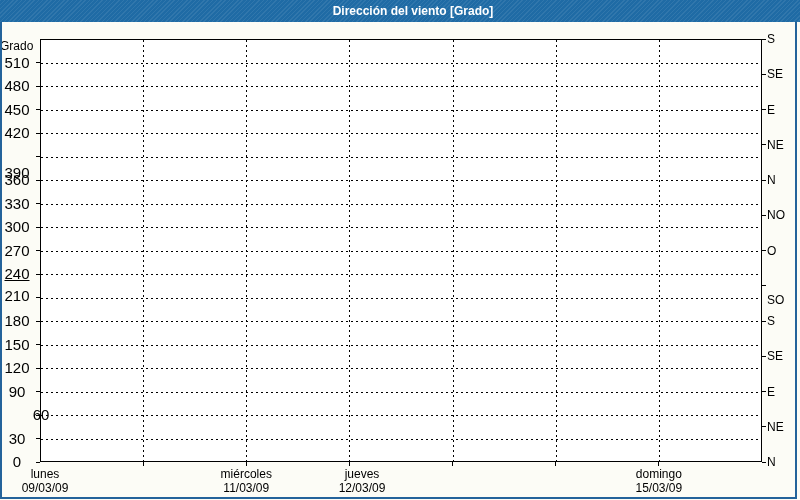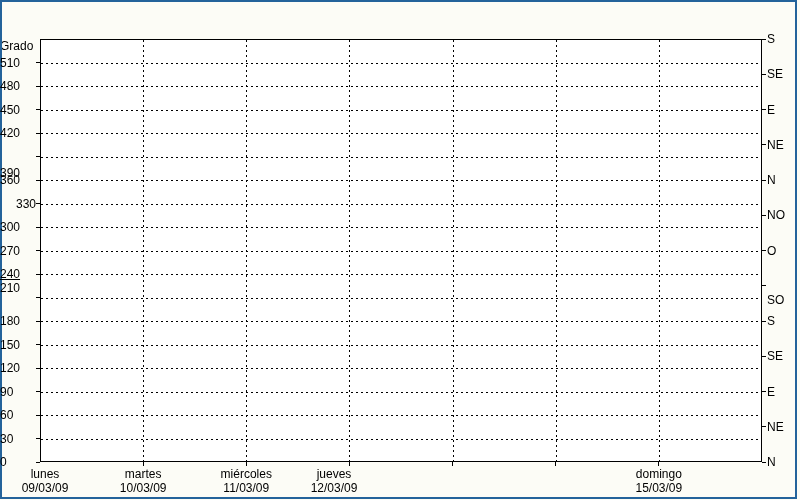--- a/index.html
+++ b/index.html
@@ -21,30 +21,33 @@
   .plot{
     position:absolute;left:40px;top:39px;width:722px;height:423px;
     border:1px solid var(--grid);background:var(--plot-bg);
   }
   .hgrid{position:absolute;left:0;right:0;height:1px;
     background:repeating-linear-gradient(to right,var(--grid) 0 2px,rgba(0,0,0,0) 2px 5px);}
   .vgrid{position:absolute;top:0;bottom:0;width:1px;
     background:repeating-linear-gradient(to bottom,var(--grid) 0 2px,rgba(0,0,0,0) 2px 5px);}
   .tickL,.tickR{position:absolute;width:4px;height:1px;background:var(--grid);}
   .tickB{position:absolute;width:1px;height:5px;background:var(--grid);}
-  .labL{position:absolute;left:0;width:34px;text-align:left;font-size:12px;line-height:14px;}
+  .labL{position:absolute;left:0;width:34px;text-align:center;font-size:15px;line-height:14px;}
   .labR{position:absolute;left:767px;font-size:12px;line-height:14px;white-space:nowrap;}
   .ytitle{position:absolute;left:0;top:40px;width:37px;text-align:left;font-size:12px;line-height:13px;}
   .dayLab{position:absolute;top:467px;width:104px;text-align:center;font-size:12px;line-height:14px;}
   .dayLab div{white-space:nowrap;}
 </style>
 </head>
 <body>
 
 <div class="window" id="chart-layer">
+  <div class="titlebar">
+    <span>Dirección del viento [Grado]</span>
+  </div>
 
   <div class="ytitle">Grado</div>
 
   <div class="plot" id="plot-area">
       <div class="hgrid" style="top: 398.5px;"></div>
       <div class="hgrid" style="top: 375px;"></div>
       <div class="hgrid" style="top: 351.5px;"></div>
       <div class="hgrid" style="top: 328px;"></div>
       <div class="hgrid" style="top: 304.5px;"></div>
       <div class="hgrid" style="top: 281px;"></div>
@@ -66,39 +69,39 @@
       <div class="vgrid" style="left: 514.714px;"></div>
       <div class="vgrid" style="left: 617.857px;"></div>
     </div>
 
   <div class="frame"></div>
 <div class="tickL" style="left: 36px; top: 461.5px;"></div>
     <div class="labL" style="top: 455px;">0</div>
     <div class="tickL" style="left: 36px; top: 438px;"></div>
     <div class="labL" style="top: 431.5px;">30</div>
     <div class="tickL" style="left: 36px; top: 414.5px;"></div>
-    <div class="labL" style="top: 408px;">60</div>
+    <div class="labL" style="top: 408px; margin-left: 24px;">60</div>
     <div class="tickL" style="left: 36px; top: 391px;"></div>
     <div class="labL" style="top: 384.5px;">90</div>
     <div class="tickL" style="left: 36px; top: 367.5px;"></div>
     <div class="labL" style="top: 361px;">120</div>
     <div class="tickL" style="left: 36px; top: 344px;"></div>
     <div class="labL" style="top: 337.5px;">150</div>
     <div class="tickL" style="left: 36px; top: 320.5px;"></div>
     <div class="labL" style="top: 314px;">180</div>
     <div class="tickL" style="left: 36px; top: 297px;"></div>
-    <div class="labL" style="top: 281px;">210</div>
+    <div class="labL" style="top: 289px;">210</div>
     <div class="tickL" style="left: 36px; top: 273.5px;"></div>
     <div class="labL" style="top: 267px; text-decoration: underline;">240</div>
     <div class="tickL" style="left: 36px; top: 250px;"></div>
     <div class="labL" style="top: 243.5px;">270</div>
     <div class="tickL" style="left: 36px; top: 226.5px;"></div>
     <div class="labL" style="top: 220px;">300</div>
     <div class="tickL" style="left: 36px; top: 203px;"></div>
-    <div class="labL" style="top: 196.5px; margin-left: 16px;">330</div>
+    <div class="labL" style="top: 196.5px;">330</div>
     <div class="tickL" style="left: 36px; top: 179.5px;"></div>
     <div class="labL" style="top: 173px;">360</div>
     <div class="tickL" style="left: 36px; top: 156px;"></div>
     <div class="labL" style="top: 166px;">390</div>
     <div class="tickL" style="left: 36px; top: 132.5px;"></div>
     <div class="labL" style="top: 126px;">420</div>
     <div class="tickL" style="left: 36px; top: 109px;"></div>
     <div class="labL" style="top: 102.5px;">450</div>
     <div class="tickL" style="left: 36px; top: 85.5px;"></div>
     <div class="labL" style="top: 79px;">480</div>
@@ -133,29 +136,25 @@
     <div class="tickB" style="left: 142.643px; top: 461px;"></div>
     <div class="tickB" style="left: 245.786px; top: 461px;"></div>
     <div class="tickB" style="left: 348.929px; top: 461px;"></div>
     <div class="tickB" style="left: 452.071px; top: 461px;"></div>
     <div class="tickB" style="left: 555.214px; top: 461px;"></div>
     <div class="tickB" style="left: 658.357px; top: 461px;"></div>
     <div class="dayLab" style="left: -7px;">
       <div class="dayName">lunes</div>
       <div class="dayDate">09/03/09</div>
     </div>
-    <div class="dayLab" style="left: 91.1429px;">
-      <div class="dayName">martes</div>
-      <div class="dayDate">10/03/09</div>
-    </div>
     <div class="dayLab" style="left: 194.286px;">
       <div class="dayName">miércoles</div>
       <div class="dayDate">11/03/09</div>
     </div>
-    <div class="dayLab" style="left: 282px;">
+    <div class="dayLab" style="left: 310px;">
       <div class="dayName">jueves</div>
       <div class="dayDate">12/03/09</div>
     </div>
     <div class="dayLab" style="left: 606.857px;">
       <div class="dayName">domingo</div>
       <div class="dayDate">15/03/09</div>
     </div>
   </div>
 
 </body></html>

